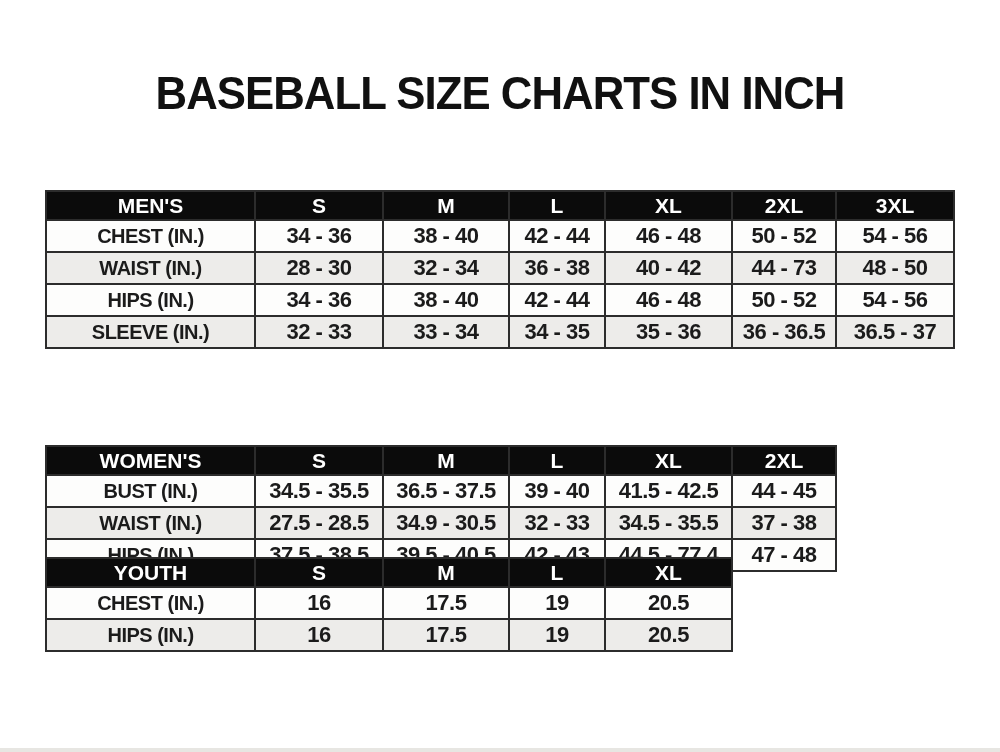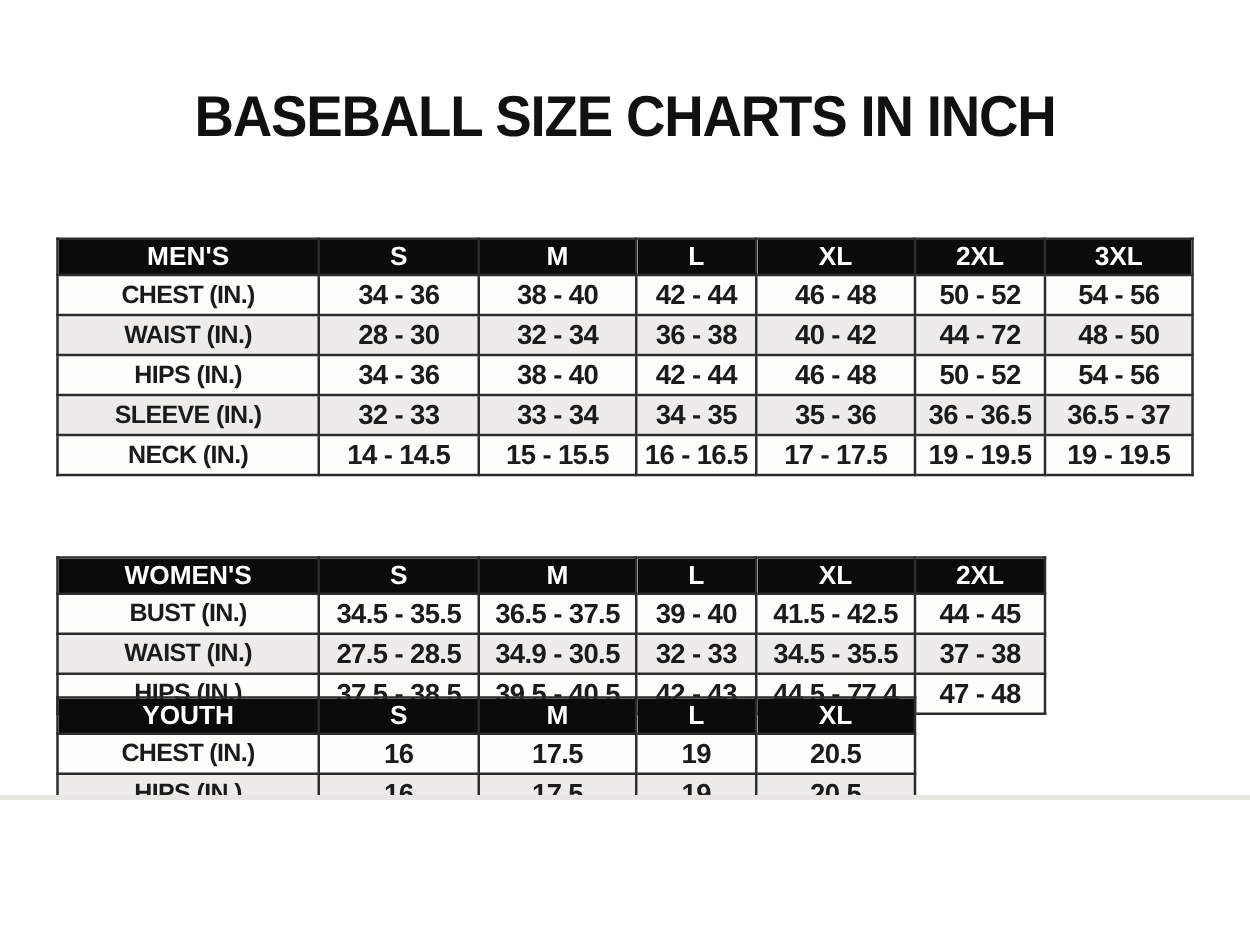--- a/index.html
+++ b/index.html
@@ -1,19 +1,19 @@
 <!DOCTYPE html>
 <html><head>
 <meta charset="utf-8">
 <style>
   html, body { margin: 0; padding: 0; background: #ffffff; }
   .page {
     position: relative;
     width: 1000px;
-    height: 640px;
+    height: 752px;
     background: #ffffff;
     font-family: "Liberation Sans", sans-serif;
     overflow: hidden;
   }
   .title {
     position: absolute;
     top: 66px;
     left: 0;
     width: 1000px;
     text-align: center;
@@ -114,49 +114,40 @@
         <td>46 - 48</td>
         <td>50 - 52</td>
         <td>54 - 56</td>
       </tr>
       <tr class="alt">
         <td class="row-label">WAIST (IN.)</td>
         <td>28 - 30</td>
         <td>32 - 34</td>
         <td>36 - 38</td>
         <td>40 - 42</td>
-        <td>44 - 72</td>
+        <td>44 - 73</td>
         <td>48 - 50</td>
       </tr>
       <tr>
         <td class="row-label">HIPS (IN.)</td>
         <td>34 - 36</td>
         <td>38 - 40</td>
         <td>42 - 44</td>
         <td>46 - 48</td>
         <td>50 - 52</td>
         <td>54 - 56</td>
       </tr>
       <tr class="alt">
         <td class="row-label">SLEEVE (IN.)</td>
         <td>32 - 33</td>
         <td>33 - 34</td>
         <td>34 - 35</td>
         <td>35 - 36</td>
         <td>36 - 36.5</td>
         <td>36.5 - 37</td>
-      </tr>
-      <tr>
-        <td class="row-label">NECK (IN.)</td>
-        <td>14 - 14.5</td>
-        <td>15 - 15.5</td>
-        <td>16 - 16.5</td>
-        <td>17 - 17.5</td>
-        <td>19 - 19.5</td>
-        <td>19 - 19.5</td>
       </tr>
     </tbody>
   </table>
 
   <table class="size-table womens-table">
     <colgroup>
       <col class="col-label">
         <col class="col-s">
         <col class="col-m">
         <col class="col-l">

